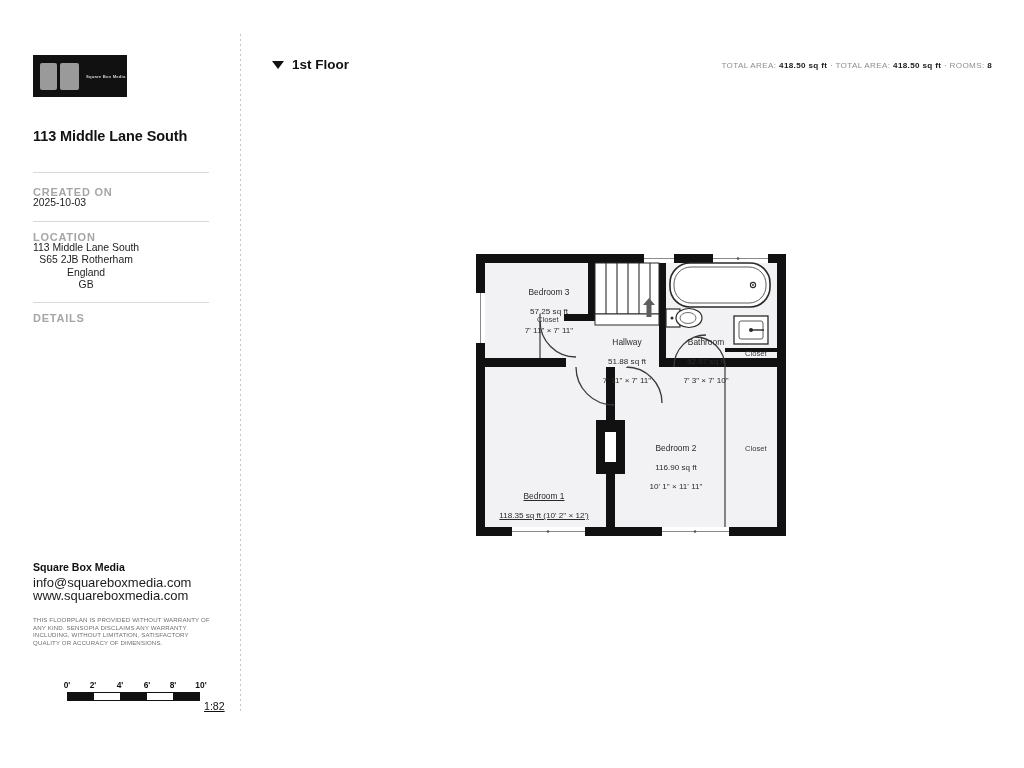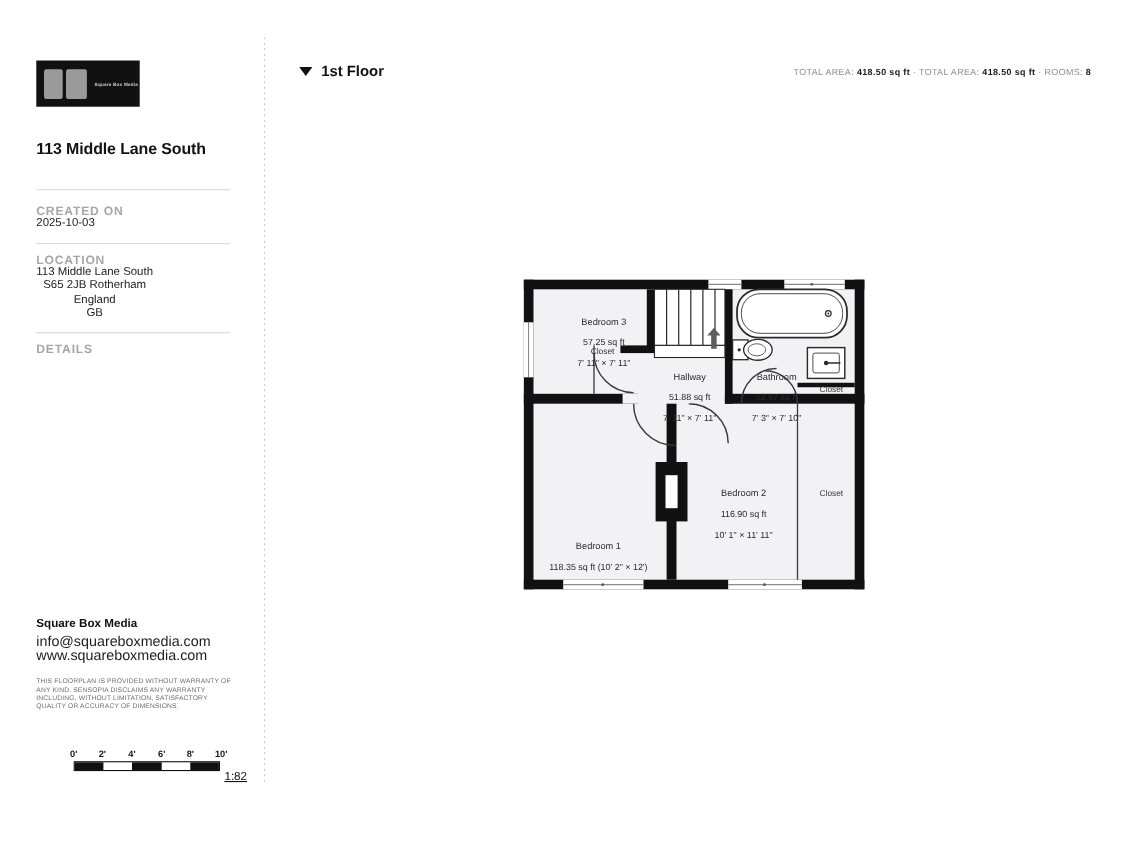--- a/index.html
+++ b/index.html
@@ -333,21 +333,21 @@
       <div>52.97 sq ft</div>
       <div>7' 3" × 7' 10"</div>
     </div>
 
     <div class="rtxt" style="left:140px; top:180px; width:120px;">
       <div class="rname">Bedroom 2</div>
       <div>116.90 sq ft</div>
       <div>10' 1" × 11' 11"</div>
     </div>
 
-    <div class="rtxt" style="left:5px; top:228px; width:126px;">
+    <div class="rtxt" style="left:5px; top:228px; width:126px;text-decoration:underline;">
       <div class="rname">Bedroom 1</div>
       <div>118.35 sq ft (10' 2" × 12')</div>
     </div>
 
     <div class="closet-txt" style="left:61px; top:61px;">Closet</div>
     <div class="closet-txt" style="left:269px; top:95px;">Closet</div>
     <div class="closet-txt" style="left:269px; top:190px;">Closet</div>
   </div>
 
 </div>

